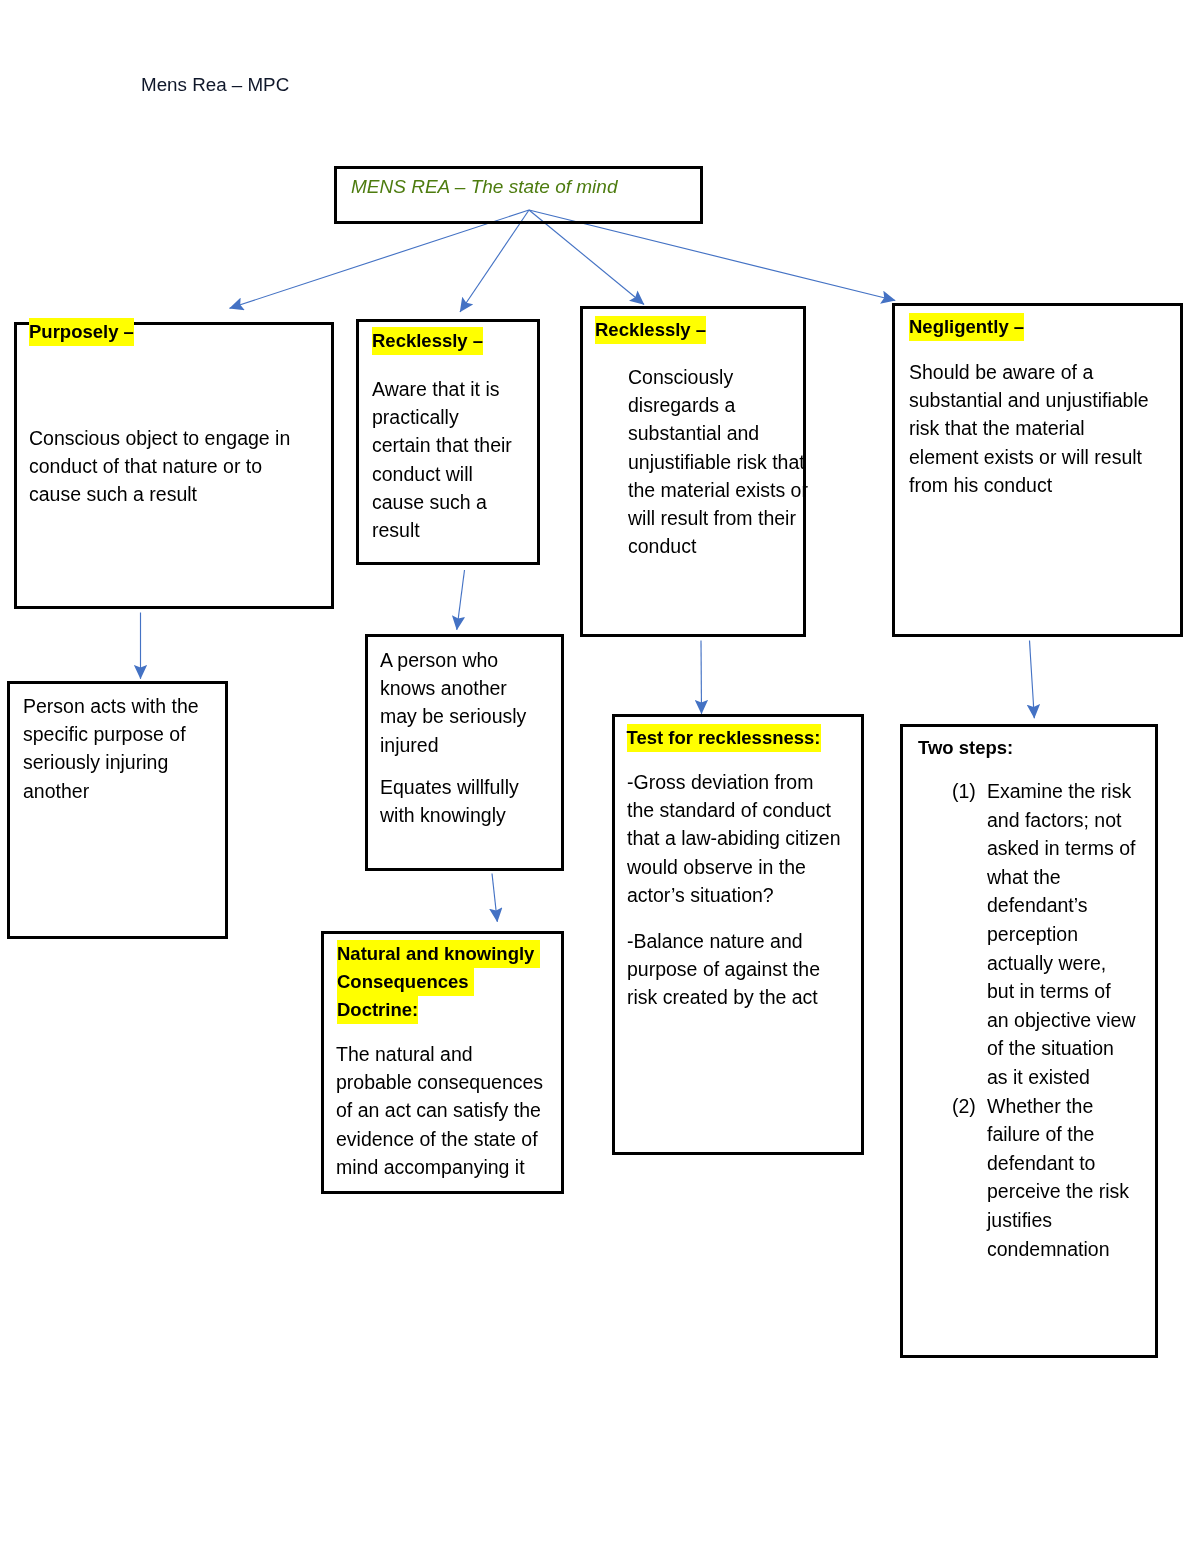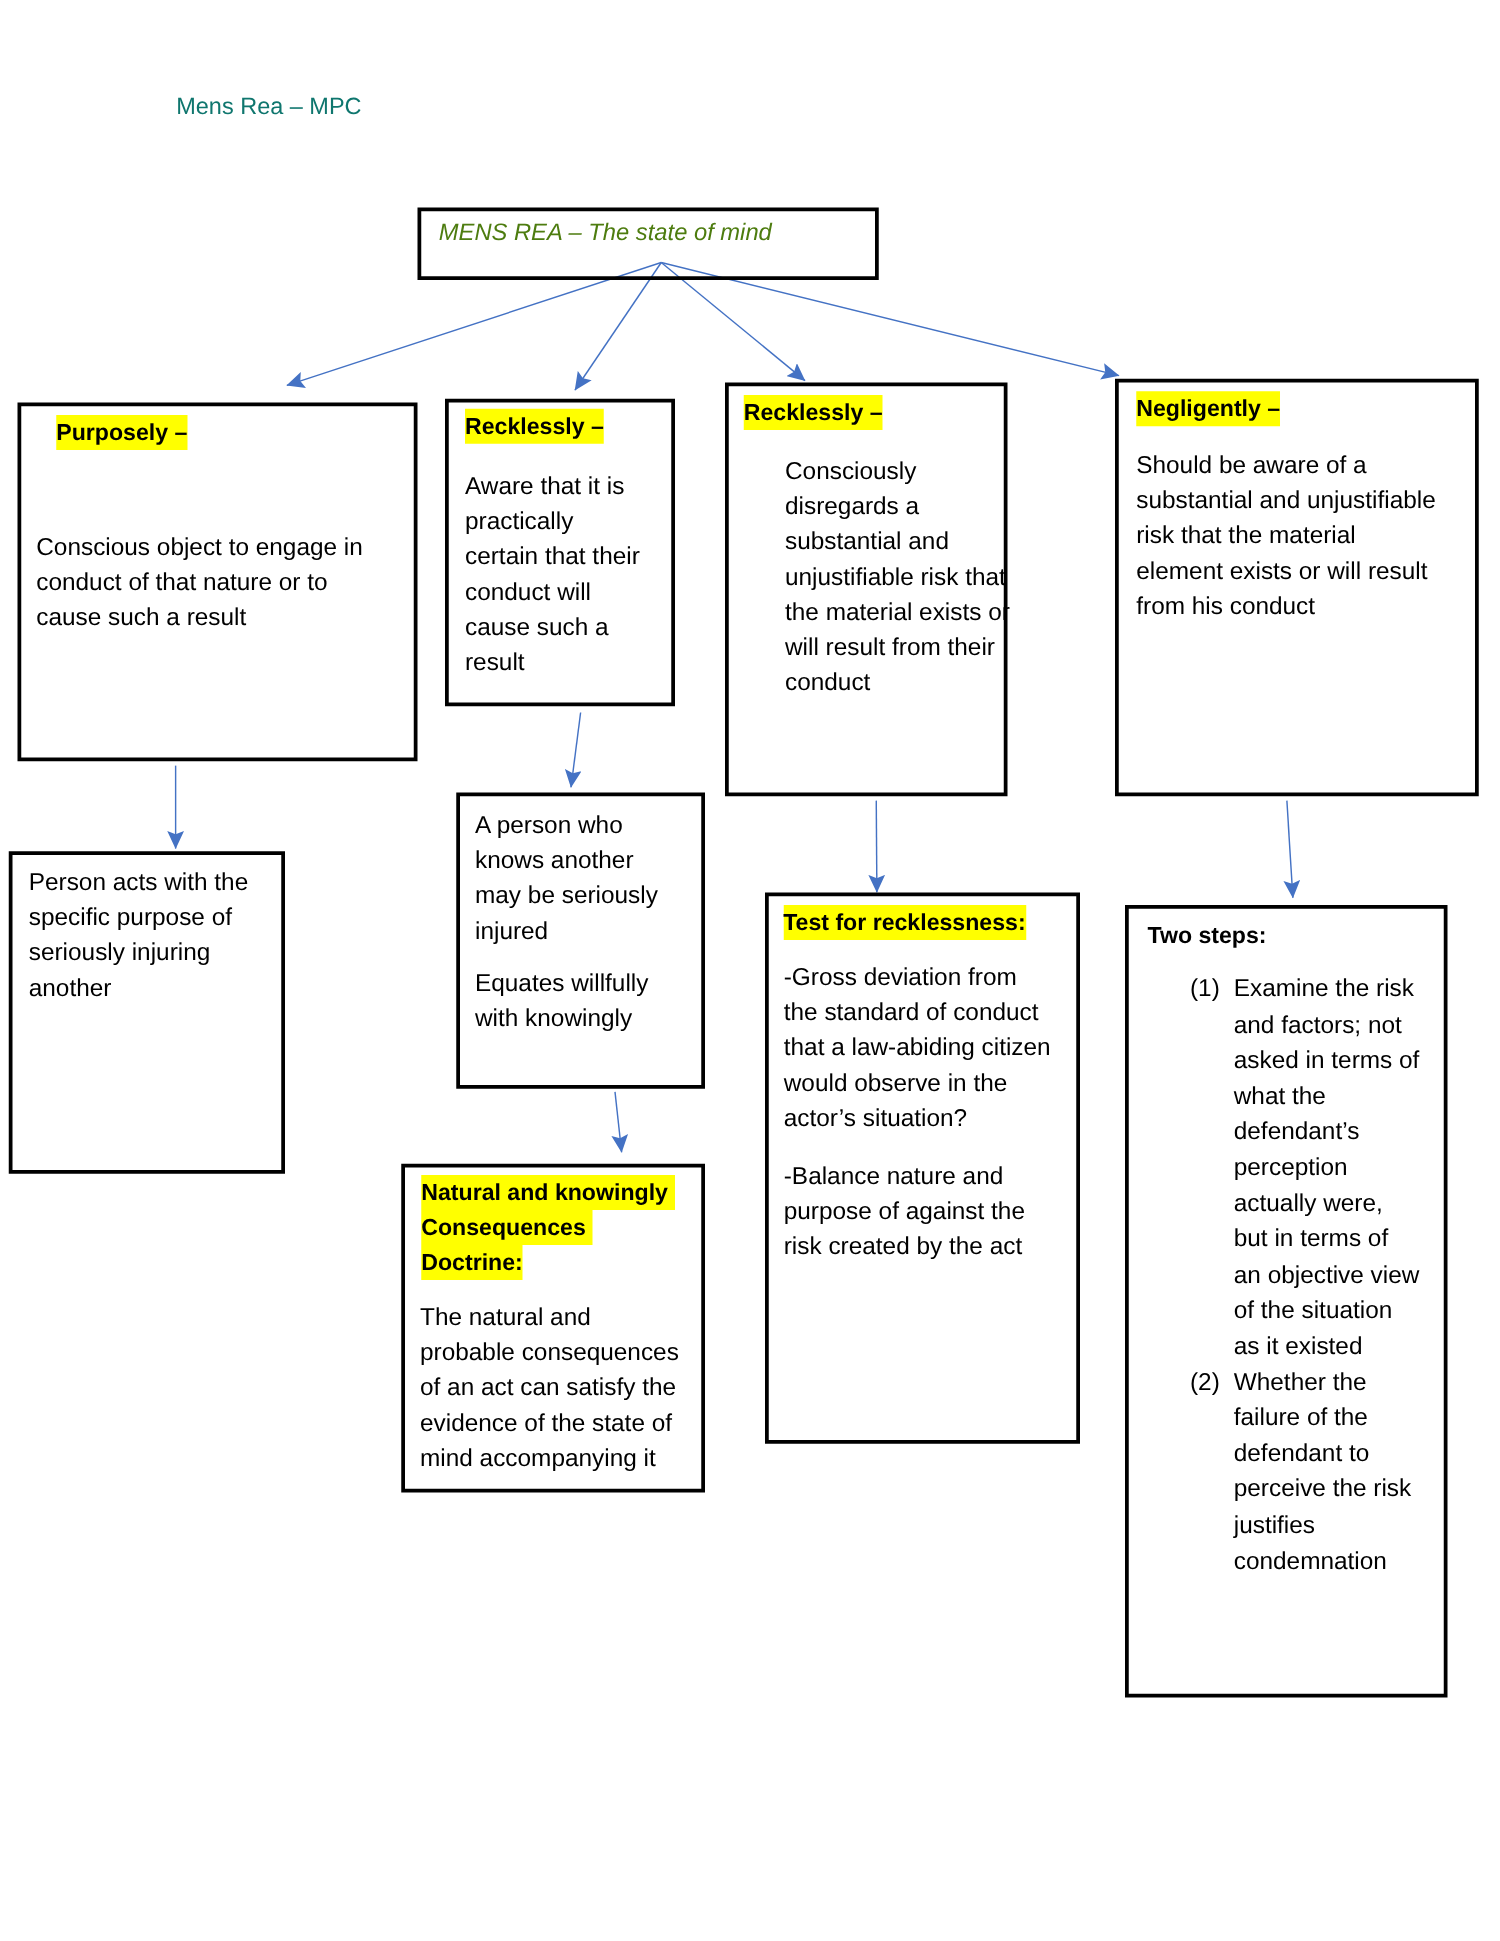--- a/index.html
+++ b/index.html
@@ -1,20 +1,20 @@
 <!DOCTYPE html>
 <html><head>
 <meta charset="utf-8">
 <style>
   html,body{margin:0;padding:0;}
   body{width:1200px;height:1553px;background:#ffffff;
        font-family:"Liberation Sans",sans-serif;position:relative;overflow:hidden;}
   .page{position:absolute;left:0;top:0;width:1200px;height:1553px;}
   .doc-title{position:absolute;left:141px;top:74px;font-size:18.8px;line-height:22px;
-             color:#0f766e;white-space:nowrap;}
+             color:#0f172a;white-space:nowrap;}
   .box{position:absolute;border:3.2px solid #000;background:transparent;box-sizing:border-box;}
   .root-label{position:absolute;font-style:italic;font-size:19px;line-height:26px;color:#4d7c0f;
               white-space:pre;}
   .txt{position:absolute;font-size:19.5px;line-height:28.2px;color:#000;white-space:pre;}
   .hd{position:absolute;font-size:18.5px;line-height:28px;font-weight:bold;color:#000;white-space:pre;}
   .hd span,.hl{background:#ffff00;display:inline-block;line-height:28px;vertical-align:top;}
   svg.links{position:absolute;left:0;top:0;width:1200px;height:1553px;overflow:visible;}
   .li{position:relative;line-height:28.6px;}
   .li .mk{position:absolute;left:-35px;top:0;white-space:pre;}
 </style>
@@ -41,21 +41,21 @@
       <path d="M492,873.5 L497.3,921.8"></path>
       <path d="M701,640.5 L701.5,713.8"></path>
       <path d="M1029.5,640.5 L1034.3,718.2"></path>
     </g>
   </svg>
 
   <div class="box" style="left:334px;top:165.8px;width:369.4px;height:58.4px;"></div>
   <div class="root-label" style="left:351px;top:174px;">MENS REA – The state of mind</div>
 
   <div class="box" style="left:13.7px;top:321.7px;width:320.1px;height:287.1px;"></div>
-  <div class="hd" style="left:29px;top:332px;margin-left:16px;"><span>Purposely –</span></div>
+  <div class="hd" style="left:29px;top:318px;"><span>Purposely –</span></div>
   <div class="txt" style="left:29px;top:376px;margin-top:48px;">Conscious object to engage in<br>conduct of that nature or to<br>cause such a result</div>
 
   <div class="box" style="left:356.4px;top:319.4px;width:183.2px;height:245.2px;"></div>
   <div class="hd" style="left:372px;top:327px;"><span>Recklessly –</span></div>
   <div class="txt" style="left:372px;top:375px;">Aware that it is<br>practically<br>certain that their<br>conduct will<br>cause such a<br>result</div>
 
   <div class="box" style="left:580.4px;top:306.4px;width:225.2px;height:330.2px;"></div>
   <div class="hd" style="left:595px;top:316px;"><span>Recklessly –</span></div>
   <div class="txt" style="left:596px;top:363px;margin-left:32px;">Consciously<br>disregards a<br>substantial and<br>unjustifiable risk that<br>the material exists or<br>will result from their<br>conduct</div>
 

